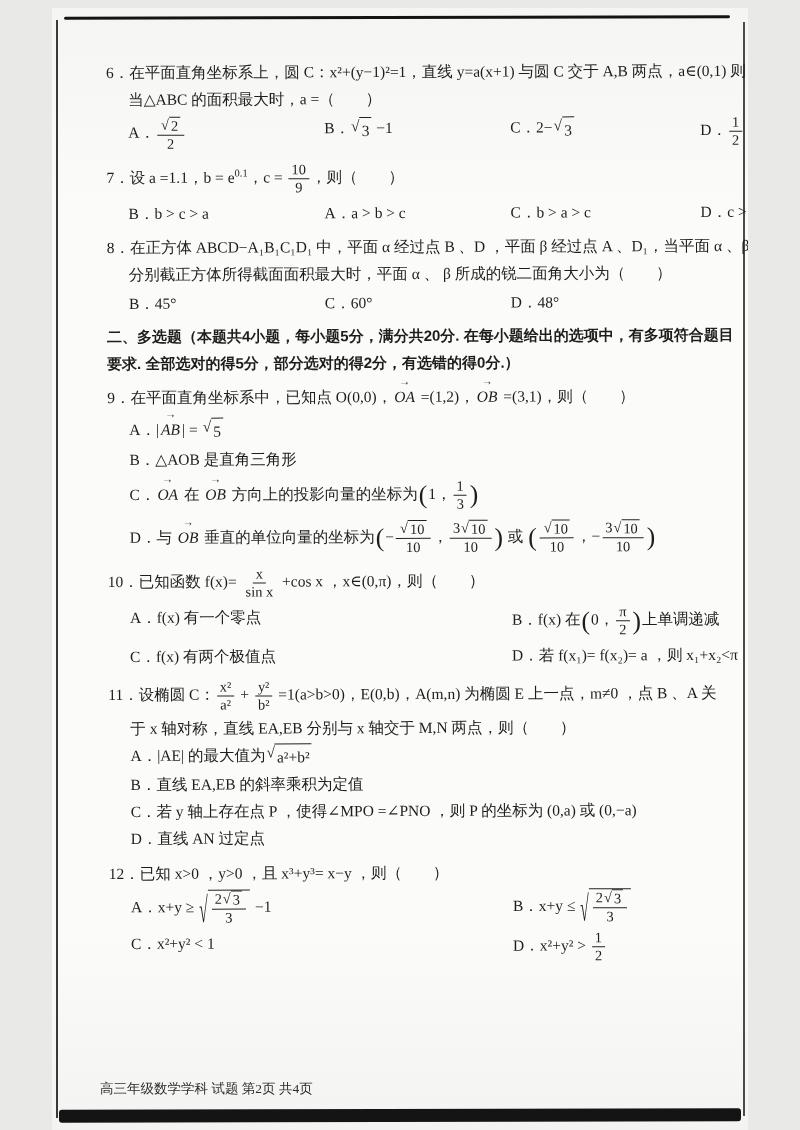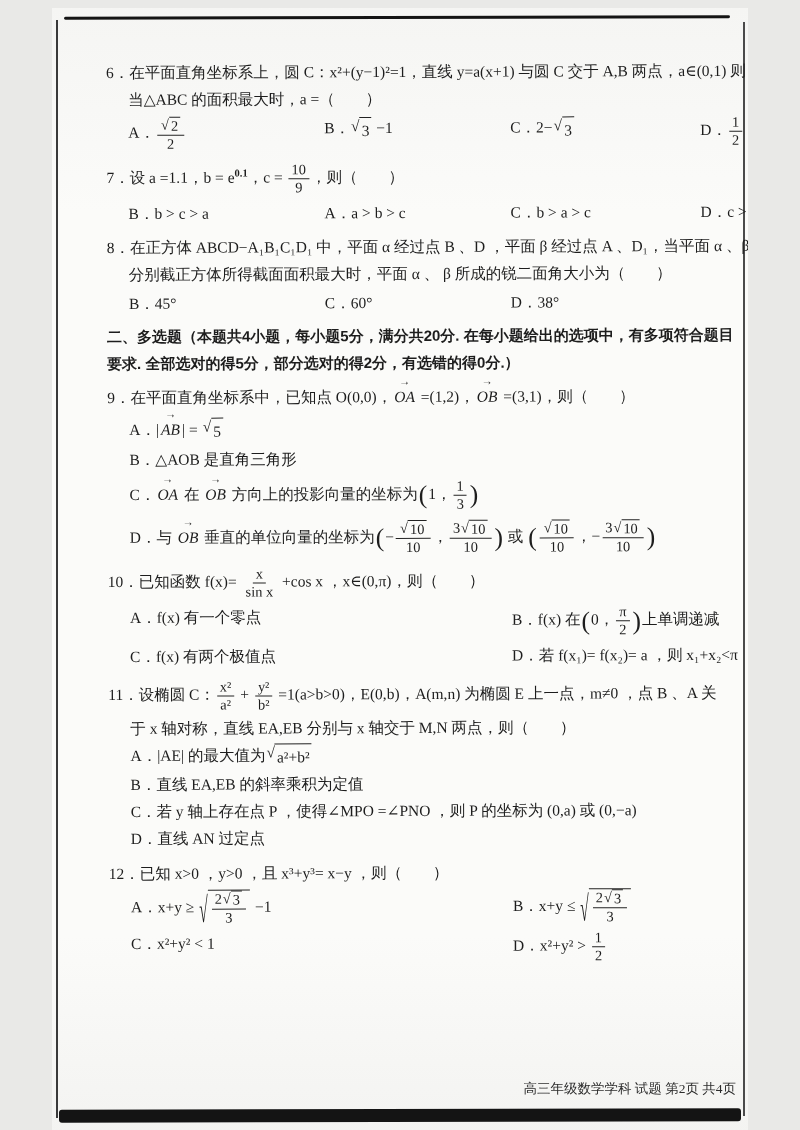--- a/index.html
+++ b/index.html
@@ -15,34 +15,34 @@
            transform:rotate(-0.2deg);transform-origin:top left;}
   .q{margin-bottom:9px;}
   .ln{margin:2px 0;}
   .ind{padding-left:22px;}
   .vline{margin-top:7px;}
   .opts{display:grid;padding-left:22px;margin:4px 0;}
   .opts4{grid-template-columns:196px 186px 190px auto;}
   .opts2{grid-template-columns:382px auto;}
   .opt{display:block;}
   .bold{font-family:"Liberation Sans","DejaVu Sans",sans-serif;font-weight:700;font-size:15px;}
-  .footer{position:absolute;left:0;right:12px;bottom:40px;text-align:right;font-size:13.5px;color:#2c2c2c;padding-left:48px;}
+  .footer{position:absolute;left:0;right:4px;bottom:40px;text-align:left;font-size:13.5px;color:#2c2c2c;padding-left:48px;}
   
   .frac{display:inline-flex;flex-direction:column;align-items:center;vertical-align:middle;
         margin:0 2px;line-height:1.18;font-size:0.93em;}
   .fnum{display:block;border-bottom:1px solid #222;padding:0 3px;}
   .fden{display:block;padding:0 3px;}
   .sqrt{display:inline-flex;align-items:flex-start;vertical-align:middle;margin:0 1px;}
   .rad{line-height:1.15;}
   .sqrt:has(.frac) > .rad{transform:scaleY(2.3);transform-origin:top center;}
   .sbar{border-top:1px solid #222;padding:0 2px;}
   .vec{display:inline-block;position:relative;margin:0 2px;font-style:italic;}
   .varrow{position:absolute;left:50%;transform:translateX(-50%);top:-0.72em;font-size:0.72em;
           line-height:1;font-style:normal;}
-  .sup{vertical-align:super;font-size:0.68em;line-height:1;font-weight:bold;}
+  .sup{vertical-align:super;font-size:0.68em;line-height:1;}
   .bigp{font-size:1.65em;vertical-align:middle;line-height:1;margin:0 1px;font-weight:400;}
 </style>
 </head>
 <body>
 
 <div class="scan">
   <div class="edge edge-top"></div>
   <div class="edge edge-bottom"></div>
   <div class="edge edge-left"></div>
   <div class="edge edge-right"></div>
@@ -87,21 +87,21 @@
         <span class="opt">D．c &gt; b &gt; a</span>
       </div>
     </div>
 
     <div class="q">
       <div class="ln">8．在正方体 ABCD−A₁B₁C₁D₁ 中，平面 α 经过点 B 、D ，平面 β 经过点 A 、D₁，当平面 α 、β</div>
       <div class="ln ind">分别截正方体所得截面面积最大时，平面 α 、 β 所成的锐二面角大小为（　　）</div>
       <div class="opts opts4">
         <span class="opt">B．45°</span>
         <span class="opt">C．60°</span>
-        <span class="opt">D．38°</span>
+        <span class="opt">D．48°</span>
       </div>
     </div>
 
     <div class="q">
       <div class="ln bold">二、多选题（本题共4小题，每小题5分，满分共20分. 在每小题给出的选项中，有多项符合题目</div>
       <div class="ln bold">要求. 全部选对的得5分，部分选对的得2分，有选错的得0分.）</div>
     </div>
 
     <div class="q">
       <div class="ln vline">9．在平面直角坐标系中，已知点 O(0,0)，<span class="vec"><span class="varrow">→</span><span class="vbody">OA</span></span> =(1,2)，<span class="vec"><span class="varrow">→</span><span class="vbody">OB</span></span> =(3,1)，则（　　）</div>

